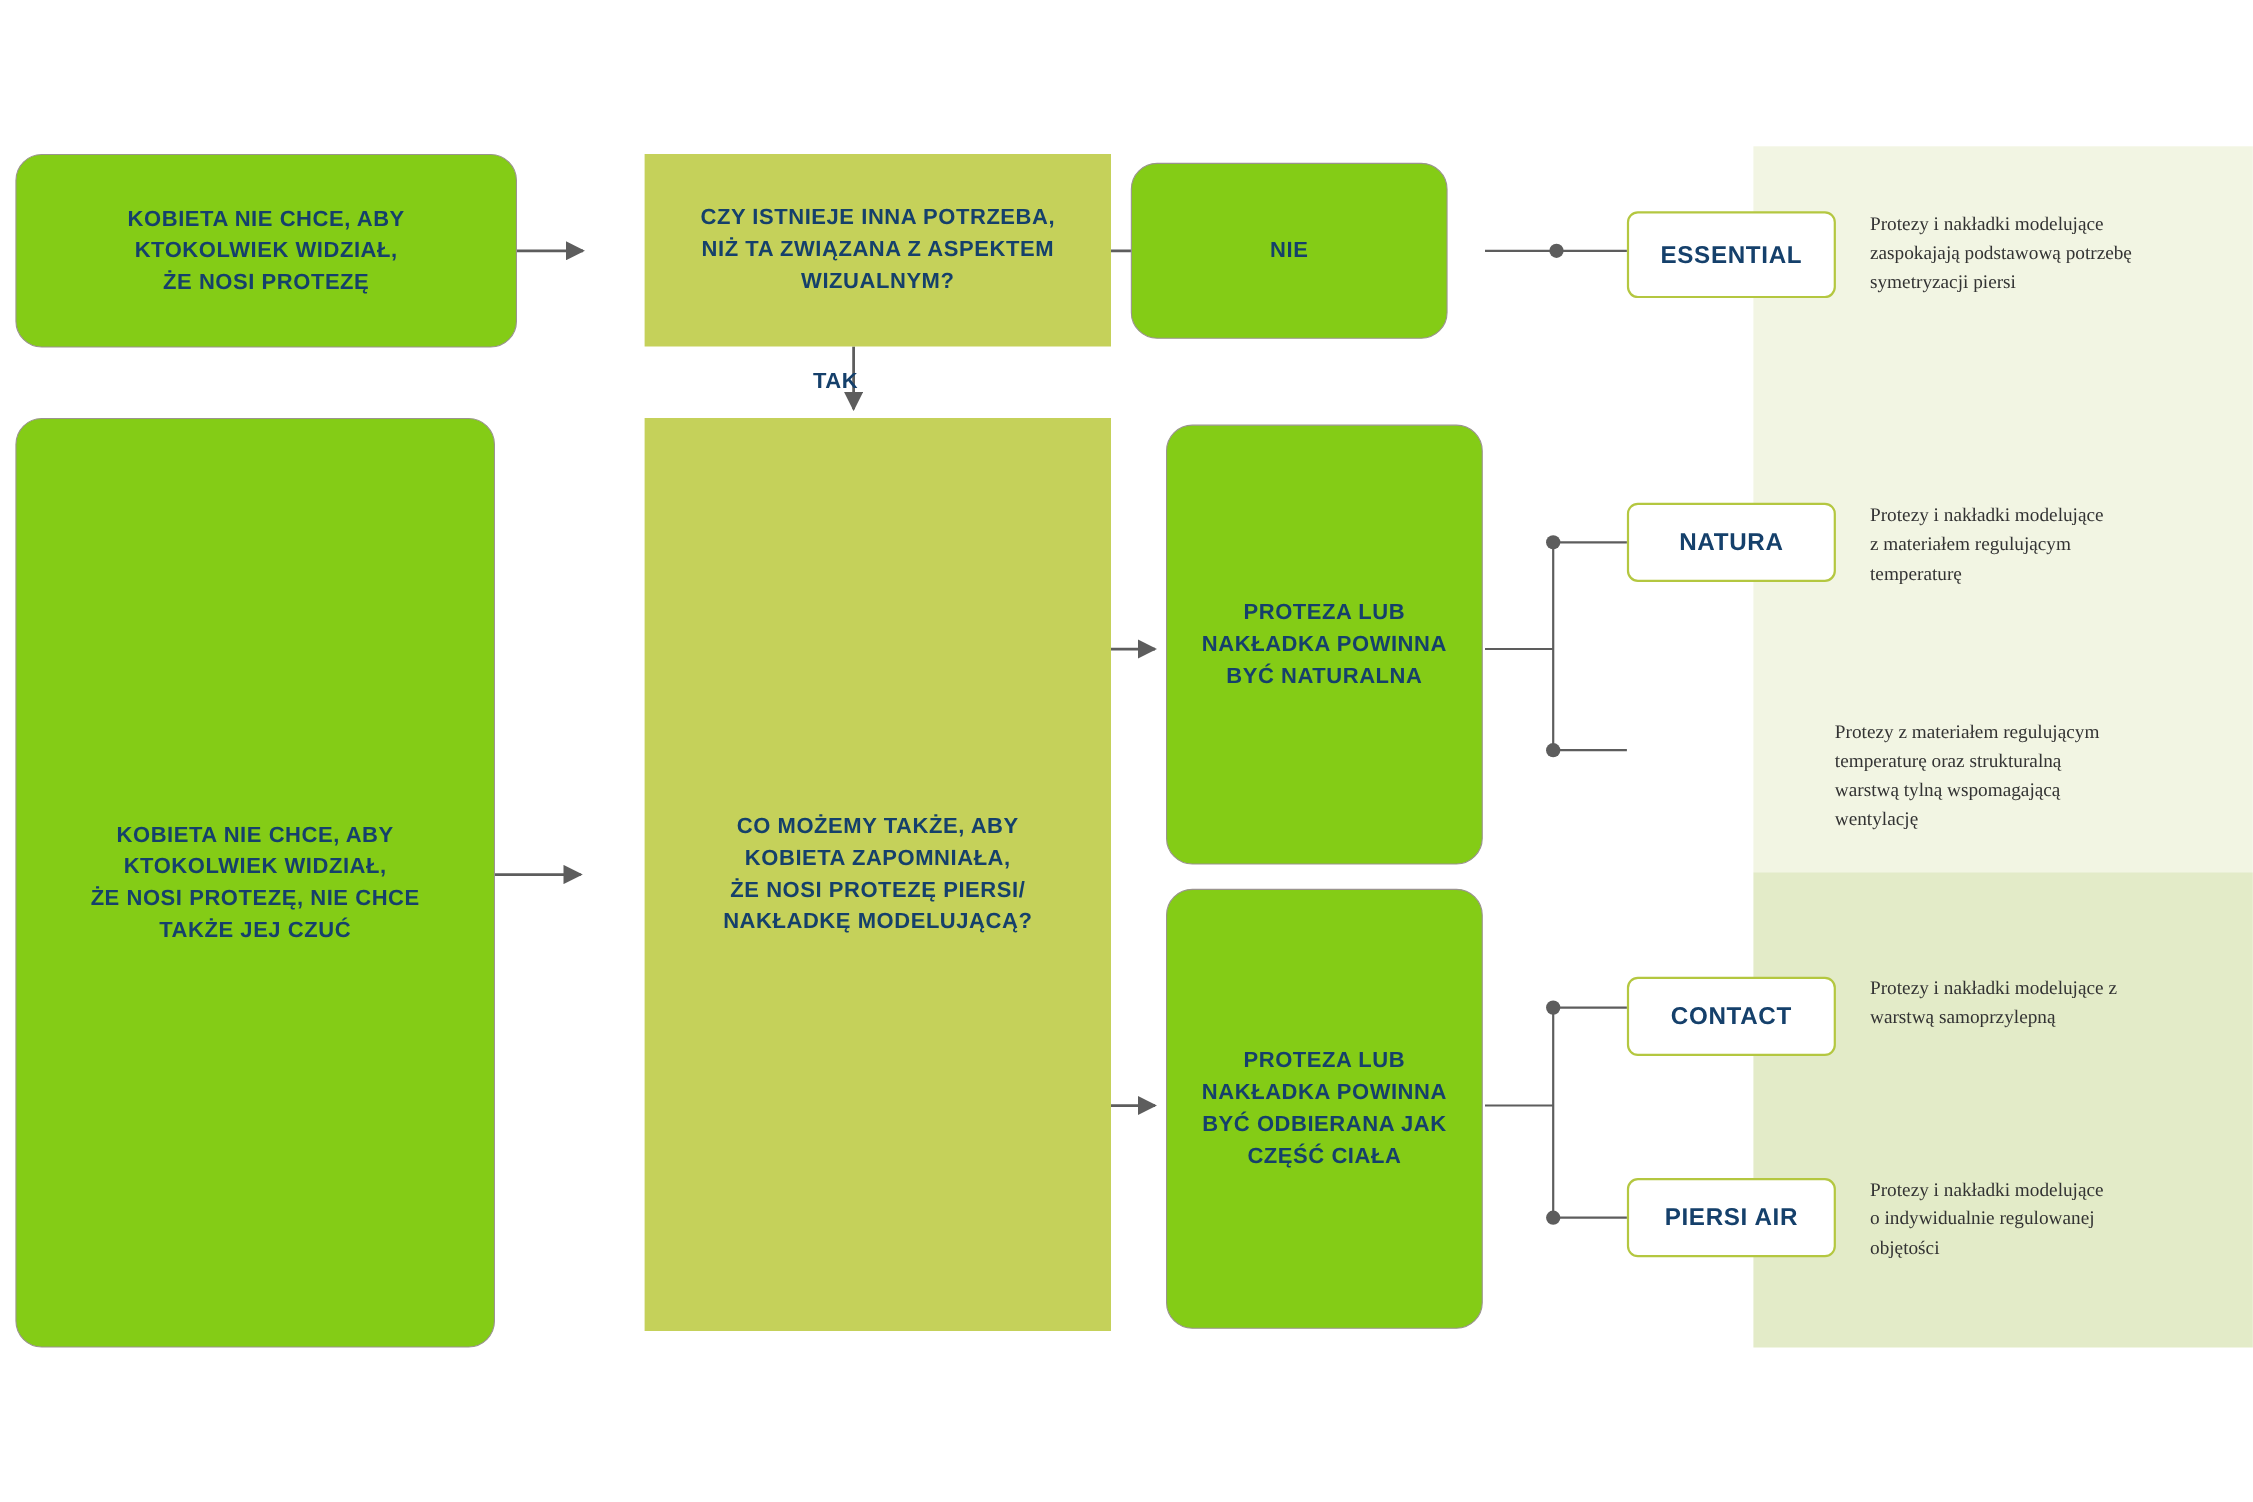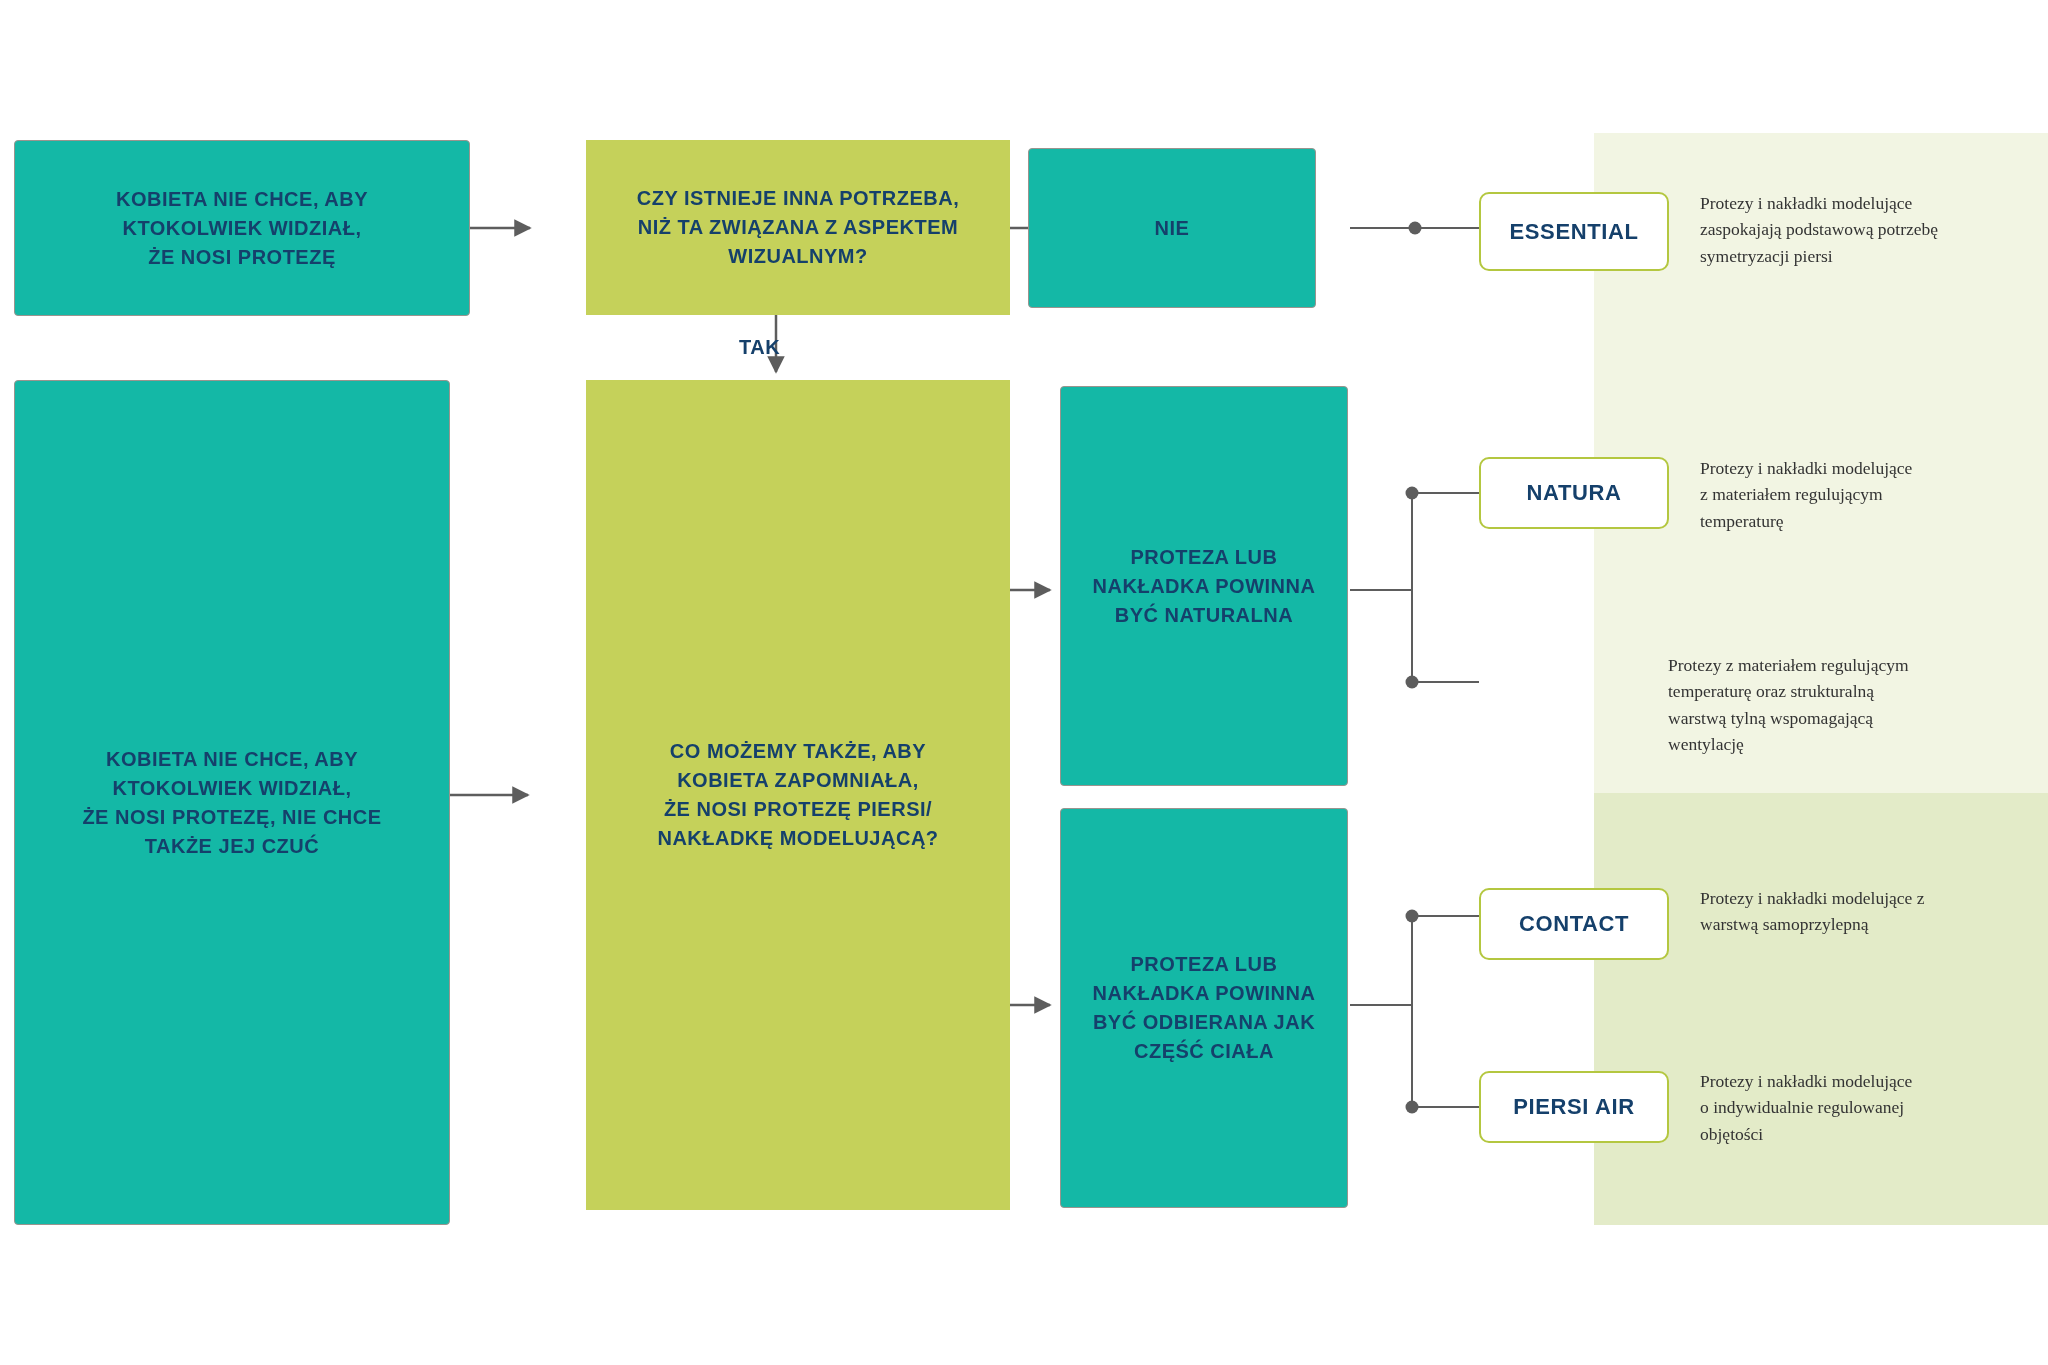--- a/index.html
+++ b/index.html
@@ -37,23 +37,23 @@
     display: flex;
     align-items: center;
     justify-content: center;
     text-align: center;
     color: #15406b;
     font-weight: bold;
     letter-spacing: 0.5px;
     line-height: 1.45;
   }
   .box-white {
-    background: #14b8a6;
+    background: #84cc16;
     border: 1.5px solid #9a948e;
-    border-radius: 4px;
+    border-radius: 24px;
     font-size: 20px;
   }
   .box-green {
     background: #c5d15a;
     border: none;
     border-radius: 0;
     font-size: 20px;
     margin-left: 48px;
   }
   .pill {

